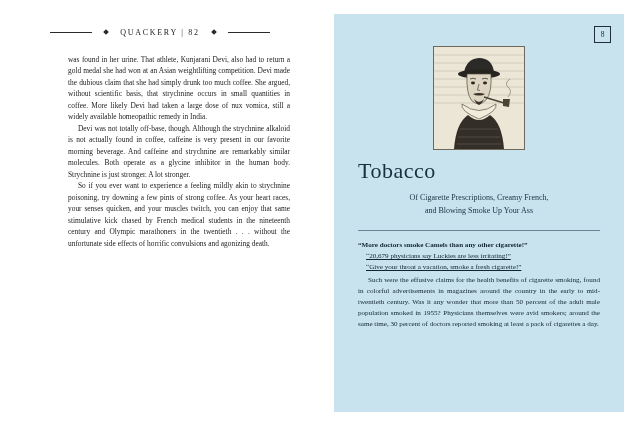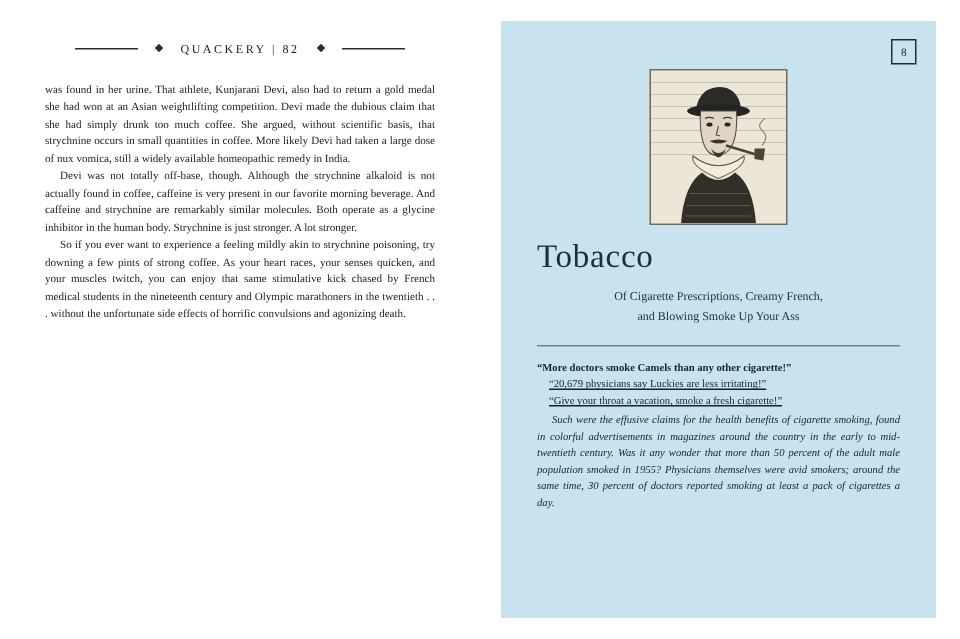--- a/index.html
+++ b/index.html
@@ -54,20 +54,21 @@
     letter-spacing: 1.7px;
     color: #1d1d1d;
     white-space: nowrap;
     text-transform: uppercase;
   }
   .body-col {
     font-size: 7.4px;
     line-height: 1.55;
     color: #1b1b1b;
     text-align: justify;
+    margin-left: 38px;
   }
   .body-col p {
     margin: 0;
   }
   .body-col p + p {
     text-indent: 10px;
   }
 
   
   .page-right {
@@ -154,21 +155,20 @@
     text-indent: 8px;
     text-decoration: underline;
   }
   .panel-body p.bold-quote {
     font-weight: bold;
     text-indent: 0;
   }
   .panel-body p.para {
     text-indent: 10px;
     margin-top: 2px;
-    font-style: italic;
   }
   .panel-body p.para-gap {
     text-indent: 10px;
     margin-top: 9px;
   }
 </style>
 </head>
 <body>
 
 <div class="spread">

